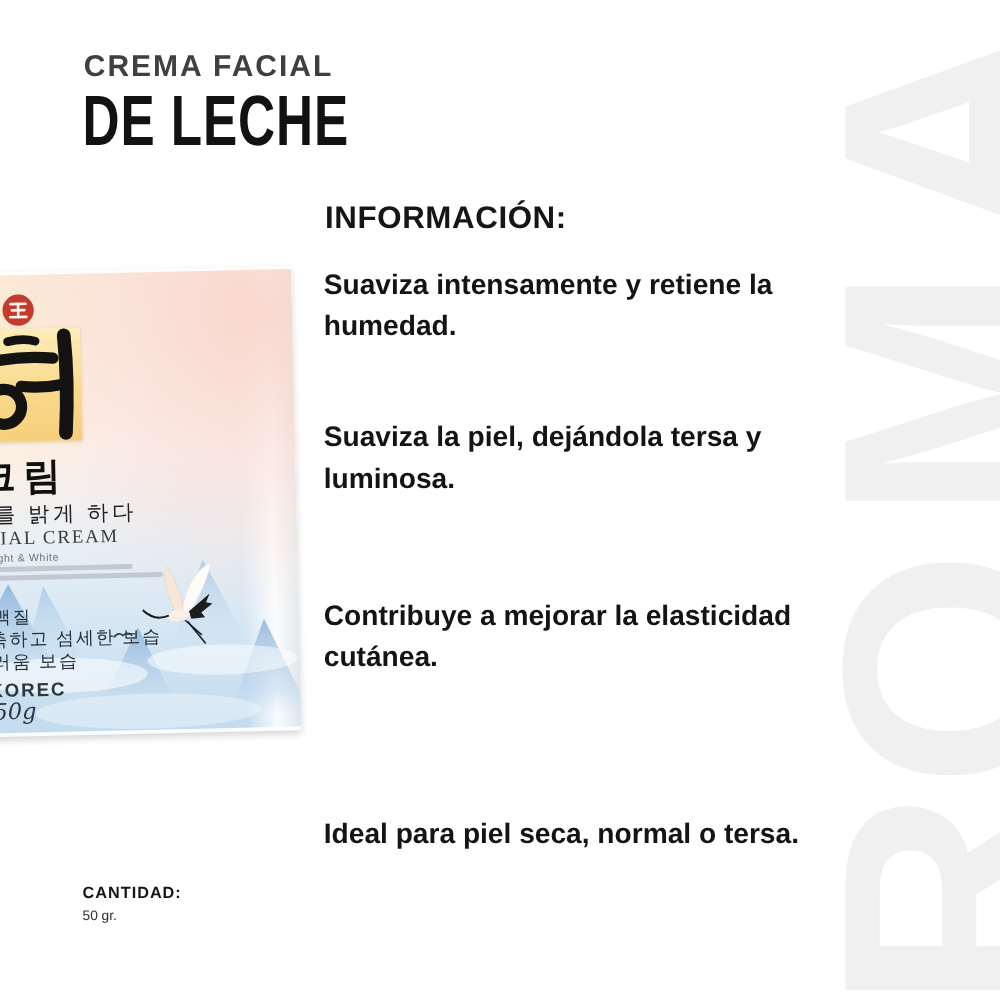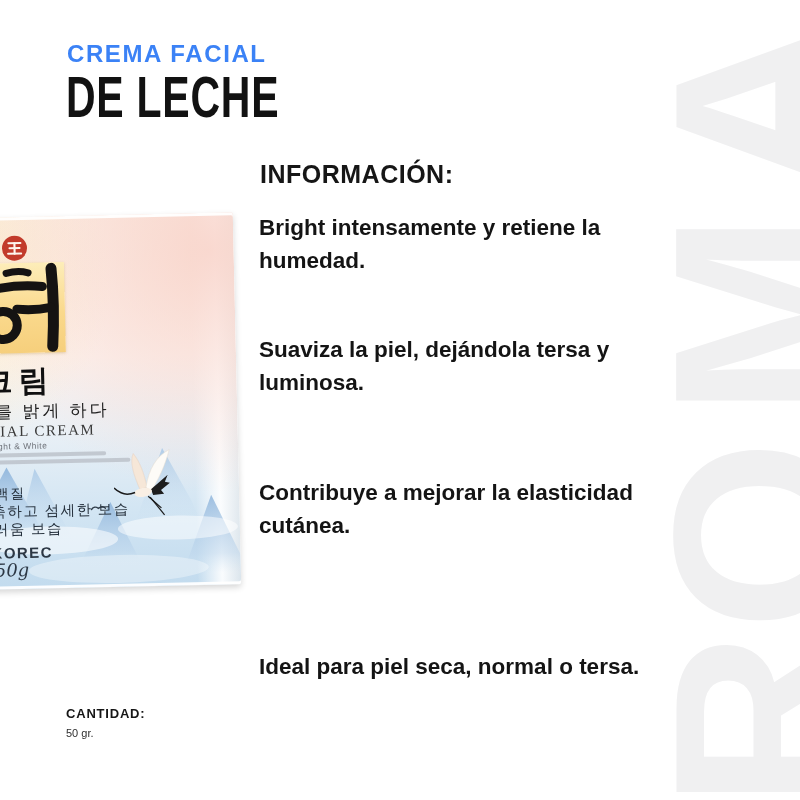--- a/index.html
+++ b/index.html
@@ -9,21 +9,21 @@
     font-family:"Liberation Sans","DejaVu Sans",sans-serif;color:#161616;
   }
   
   .wm-letter{
     position:absolute;right:-95px;width:270px;height:212px;line-height:212px;
     text-align:center;transform:rotate(-90deg);
     font-size:245px;font-weight:bold;letter-spacing:0;user-select:none;
   }
   
   #title1{position:absolute;left:67px;top:40px;font-size:24px;font-weight:bold;
-    letter-spacing:1.6px;color:#3b82f6;}
+    letter-spacing:1.6px;color:#404040;}
   #title2{position:absolute;left:66px;top:68px;font-size:57px;font-weight:bold;
     letter-spacing:1px;color:#121212;transform:scaleX(.72);transform-origin:left top;
     line-height:1.05;}
   
   #info-heading{position:absolute;left:260px;top:160px;font-size:25px;font-weight:bold;
     letter-spacing:.5px;}
   .info-item{position:absolute;left:259px;width:438px;margin:0;font-size:22.5px;
     font-weight:bold;line-height:33px;color:#141414;}
   .p1{top:211px;}
   .p2{top:333px;}
@@ -84,21 +84,21 @@
       <span class="wm-letter" style="top: 0px; color: rgb(240, 240, 241);">A</span>
       <span class="wm-letter" style="top: 209px; color: rgb(240, 240, 241);">M</span>
       <span class="wm-letter" style="top: 429px; color: rgb(240, 240, 241);">O</span>
       <span class="wm-letter" style="top: 614px; color: rgb(240, 240, 241);">R</span>
     </div>
 
   <div id="title1">CREMA FACIAL</div>
   <div id="title2">DE LECHE</div>
 
   <div id="info-heading">INFORMACIÓN:</div>
-  <p class="info-item p1">Bright intensamente y retiene la humedad.</p>
+  <p class="info-item p1">Suaviza intensamente y retiene la humedad.</p>
   <p class="info-item p2">Suaviza la piel, dejándola tersa y luminosa.</p>
   <p class="info-item p3">Contribuye a mejorar la elasticidad cutánea.</p>
   <p class="info-item p4">Ideal para piel seca, normal o tersa.</p>
 
   <div id="qty-label">CANTIDAD:</div>
   <div id="qty-value">50 gr.</div>
 
   <div id="box">
 
     <svg id="seal" viewBox="0 0 26 26" aria-label="王">

